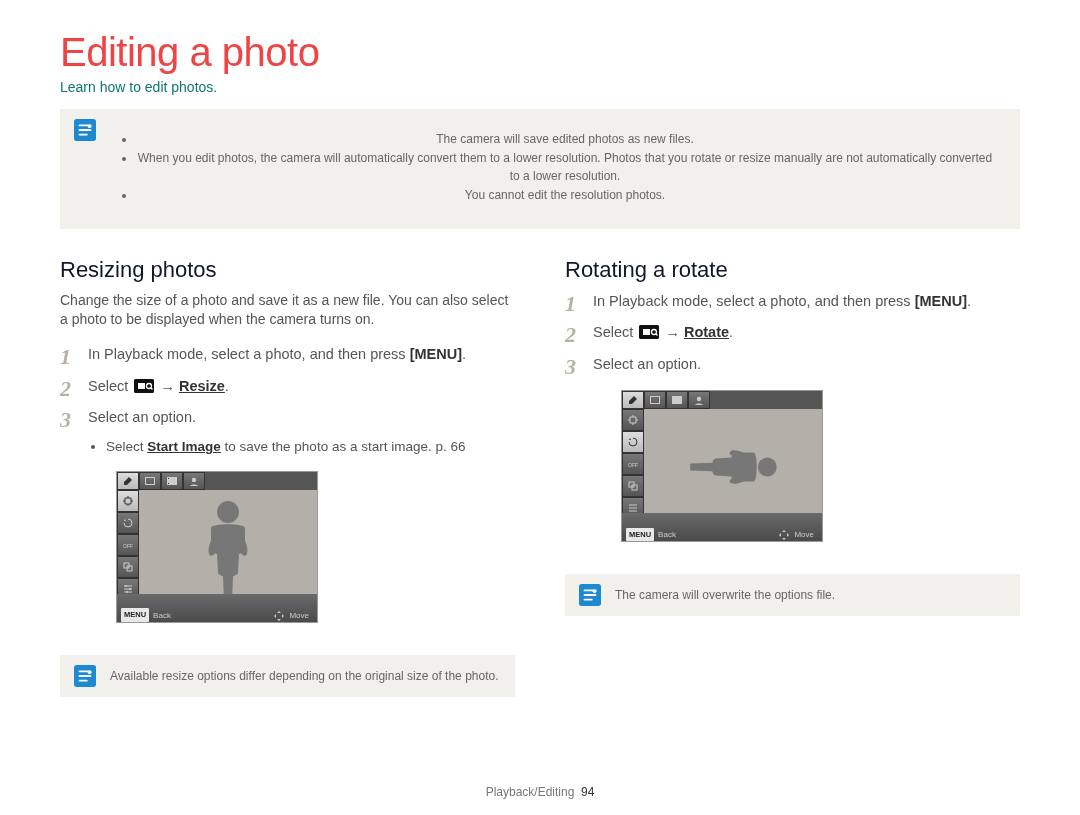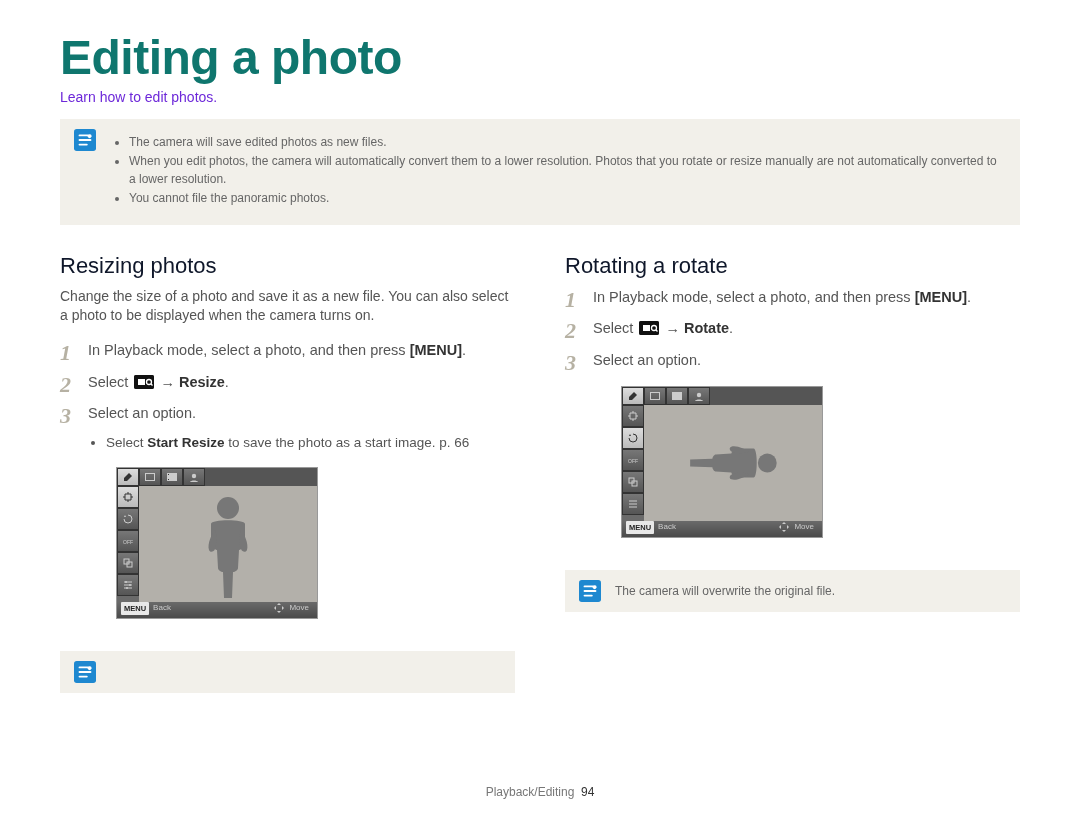--- a/index.html
+++ b/index.html
@@ -8,52 +8,53 @@
     font-family: Arial, Helvetica, sans-serif;
     background: #fff;
     color: #555;
     width: 1080px;
     height: 815px;
     box-sizing: border-box;
     padding: 30px 60px 20px 60px;
     position: relative;
   }
   .title {
-    font-size: 48px;
-    color: #0f766e;
-    font-weight: 700;
+    font-size: 40px;
+    color: #ef4444;
+    font-weight: 400;
     margin: 0 0 4px 0;
     letter-spacing: -0.5px;
   }
   .subtitle {
     font-size: 14px;
-    color: #6d28d9;
+    color: #0f766e;
     margin: 0 0 14px 0;
   }
   .note-box {
     background: #f2f0ea;
     padding: 10px 14px 10px 14px;
     margin-bottom: 28px;
     display: flex;
     align-items: flex-start;
     gap: 14px;
   }
   .note-box.small { margin-bottom: 0; }
   .note-icon {
     width: 22px;
     height: 22px;
     flex-shrink: 0;
     margin-top: 0px;
   }
   .note-icon svg { width: 22px; height: 22px; }
   .note-list {
-    margin: 5px; padding: 0 0 0 14px;
+    margin: 12px; padding: 0 0 0 14px;
     font-size: 12px;
     color: #666;
     line-height: 1.45;
+    text-align: center;
   }
   .note-list li { margin-bottom: 2px; }
   .note-text {
     margin: 0; font-size: 12px; color: #666; line-height: 1.45;
     padding-top: 3px;
   }
 
   .columns {
     display: flex;
     gap: 50px;
@@ -95,21 +96,21 @@
     font-weight: bold;
     color: #b6b1a3;
     font-family: Georgia, 'Times New Roman', serif;
   }
   .menu-label {
     font-weight: bold;
     color: #333;
   }
   .arrow { font-family: Arial; }
   .arrow::before { content: "\2192"; }
-  .bold { font-weight: bold; color: #333; }
+  .bold { font-weight: bold; color: #333; text-decoration: underline; }
 
   ul.substeps {
     list-style: disc;
     margin: 8px 0 0 0;
     padding-left: 18px;
     font-size: 13.5px;
   }
   ul.substeps li { line-height: 1.45; }
 
   
@@ -165,23 +166,23 @@
   .cam .canvas {
     position:absolute;
     left:22px; right:0; top:18px; bottom:16px;
     background:#b3b0aa;
     display:flex; align-items:flex-end; justify-content:center;
     overflow:hidden;
   }
   .cam .bottom {
     position:absolute;
     left:0; right:0; bottom:0;
-    height:16px;
+    height:28px;
     background: linear-gradient(#6a6a6a,#4a4a4a);
-    display:flex; align-items:flex-start;
+    display:flex; align-items:flex-end;
     color:#ccc;
     font-size:8px;
   }
   .cam .bottom .mnu-btn {
     background:#e8e8e8; color:#222; font-weight:bold;
     padding:1px 3px; margin:0 4px; font-size:7.5px;
     border-radius:1px;
   }
   .cam .bottom .nav-icon { margin:0 4px; display:flex; }
   .cam .person svg { display:block; }
@@ -228,21 +229,21 @@
   <div class="note-icon">
     <svg viewBox="0 0 24 24">
         <rect x="0" y="0" width="24" height="24" rx="3" fill="#1e88d0"></rect>
         <path d="M6 7h12M6 12h12M6 17h8" stroke="#fff" stroke-width="2" stroke-linecap="round"></path>
         <circle cx="17" cy="8" r="2" fill="#fff"></circle>
       </svg>
   </div>
   <ul class="note-list">
     <li>The camera will save edited photos as new files.</li>
     <li>When you edit photos, the camera will automatically convert them to a lower resolution. Photos that you rotate or resize manually are not automatically converted to a lower resolution.</li>
-    <li>You cannot file the panoramic photos.</li>
+    <li>You cannot edit the resolution photos.</li>
   </ul>
 </div>
 
 <div class="columns">
 
   <div class="col">
     <h2 class="section-heading">Resizing photos</h2>
     <p class="section-desc">Change the size of a photo and save it as a new file. You can also select a photo to be displayed when the camera turns on.</p>
 
     <ol class="steps">
@@ -259,21 +260,21 @@
               <path d="M16.8 8.8 L18.5 10.5" stroke="#fff" stroke-width="1.3"></path>
             </svg>
         </span>
         <span class="arrow"></span>
         <span class="bold">Resize</span><span>.</span>
       </li>
       <li>
         <span>Select an option.</span>
         <ul class="substeps">
           <li>
-            <span>Select </span><span class="bold">Start Resize</span><span> to save the photo as a start image. p. 66</span>
+            <span>Select </span><span class="bold">Start Image</span><span> to save the photo as a start image. p. 66</span>
           </li>
         </ul>
 
         <div class="cam">
           <div class="top-tabs">
             <div class="tab active">
                 <svg viewBox="0 0 12 12">
                   <path d="M2 10 L2 7 L7 2 L10 5 L5 10 Z" fill="#333"></path>
                 </svg>
               </div>
@@ -359,20 +360,21 @@
 
     <div style="height:22px"></div>
     <div class="note-box small">
       <div class="note-icon">
         <svg viewBox="0 0 24 24">
             <rect x="0" y="0" width="24" height="24" rx="3" fill="#1e88d0"></rect>
             <path d="M6 7h12M6 12h12M6 17h8" stroke="#fff" stroke-width="2" stroke-linecap="round"></path>
             <circle cx="17" cy="8" r="2" fill="#fff"></circle>
           </svg>
       </div>
+      <p class="note-text">Available resize options differ depending on the original size of the photo.</p>
     </div>
   </div>
 
   <div class="col">
     <h2 class="section-heading">Rotating a rotate</h2>
 
     <ol class="steps">
       <li>
         <span>In Playback mode, select a photo, and then press </span><span class="menu-label">[MENU]</span><span>.</span>
       </li>
@@ -506,20 +508,20 @@
 
     <div style="height:22px"></div>
     <div class="note-box small">
       <div class="note-icon">
         <svg viewBox="0 0 24 24">
             <rect x="0" y="0" width="24" height="24" rx="3" fill="#1e88d0"></rect>
             <path d="M6 7h12M6 12h12M6 17h8" stroke="#fff" stroke-width="2" stroke-linecap="round"></path>
             <circle cx="17" cy="8" r="2" fill="#fff"></circle>
           </svg>
       </div>
-      <p class="note-text">The camera will overwrite the original file.</p>
+      <p class="note-text">The camera will overwrite the options file.</p>
     </div>
   </div>
 </div>
 
 <div class="footer">
   <span>Playback/Editing</span>&nbsp;&nbsp;<span class="pg">94</span>
 </div>
 
 </body></html>

